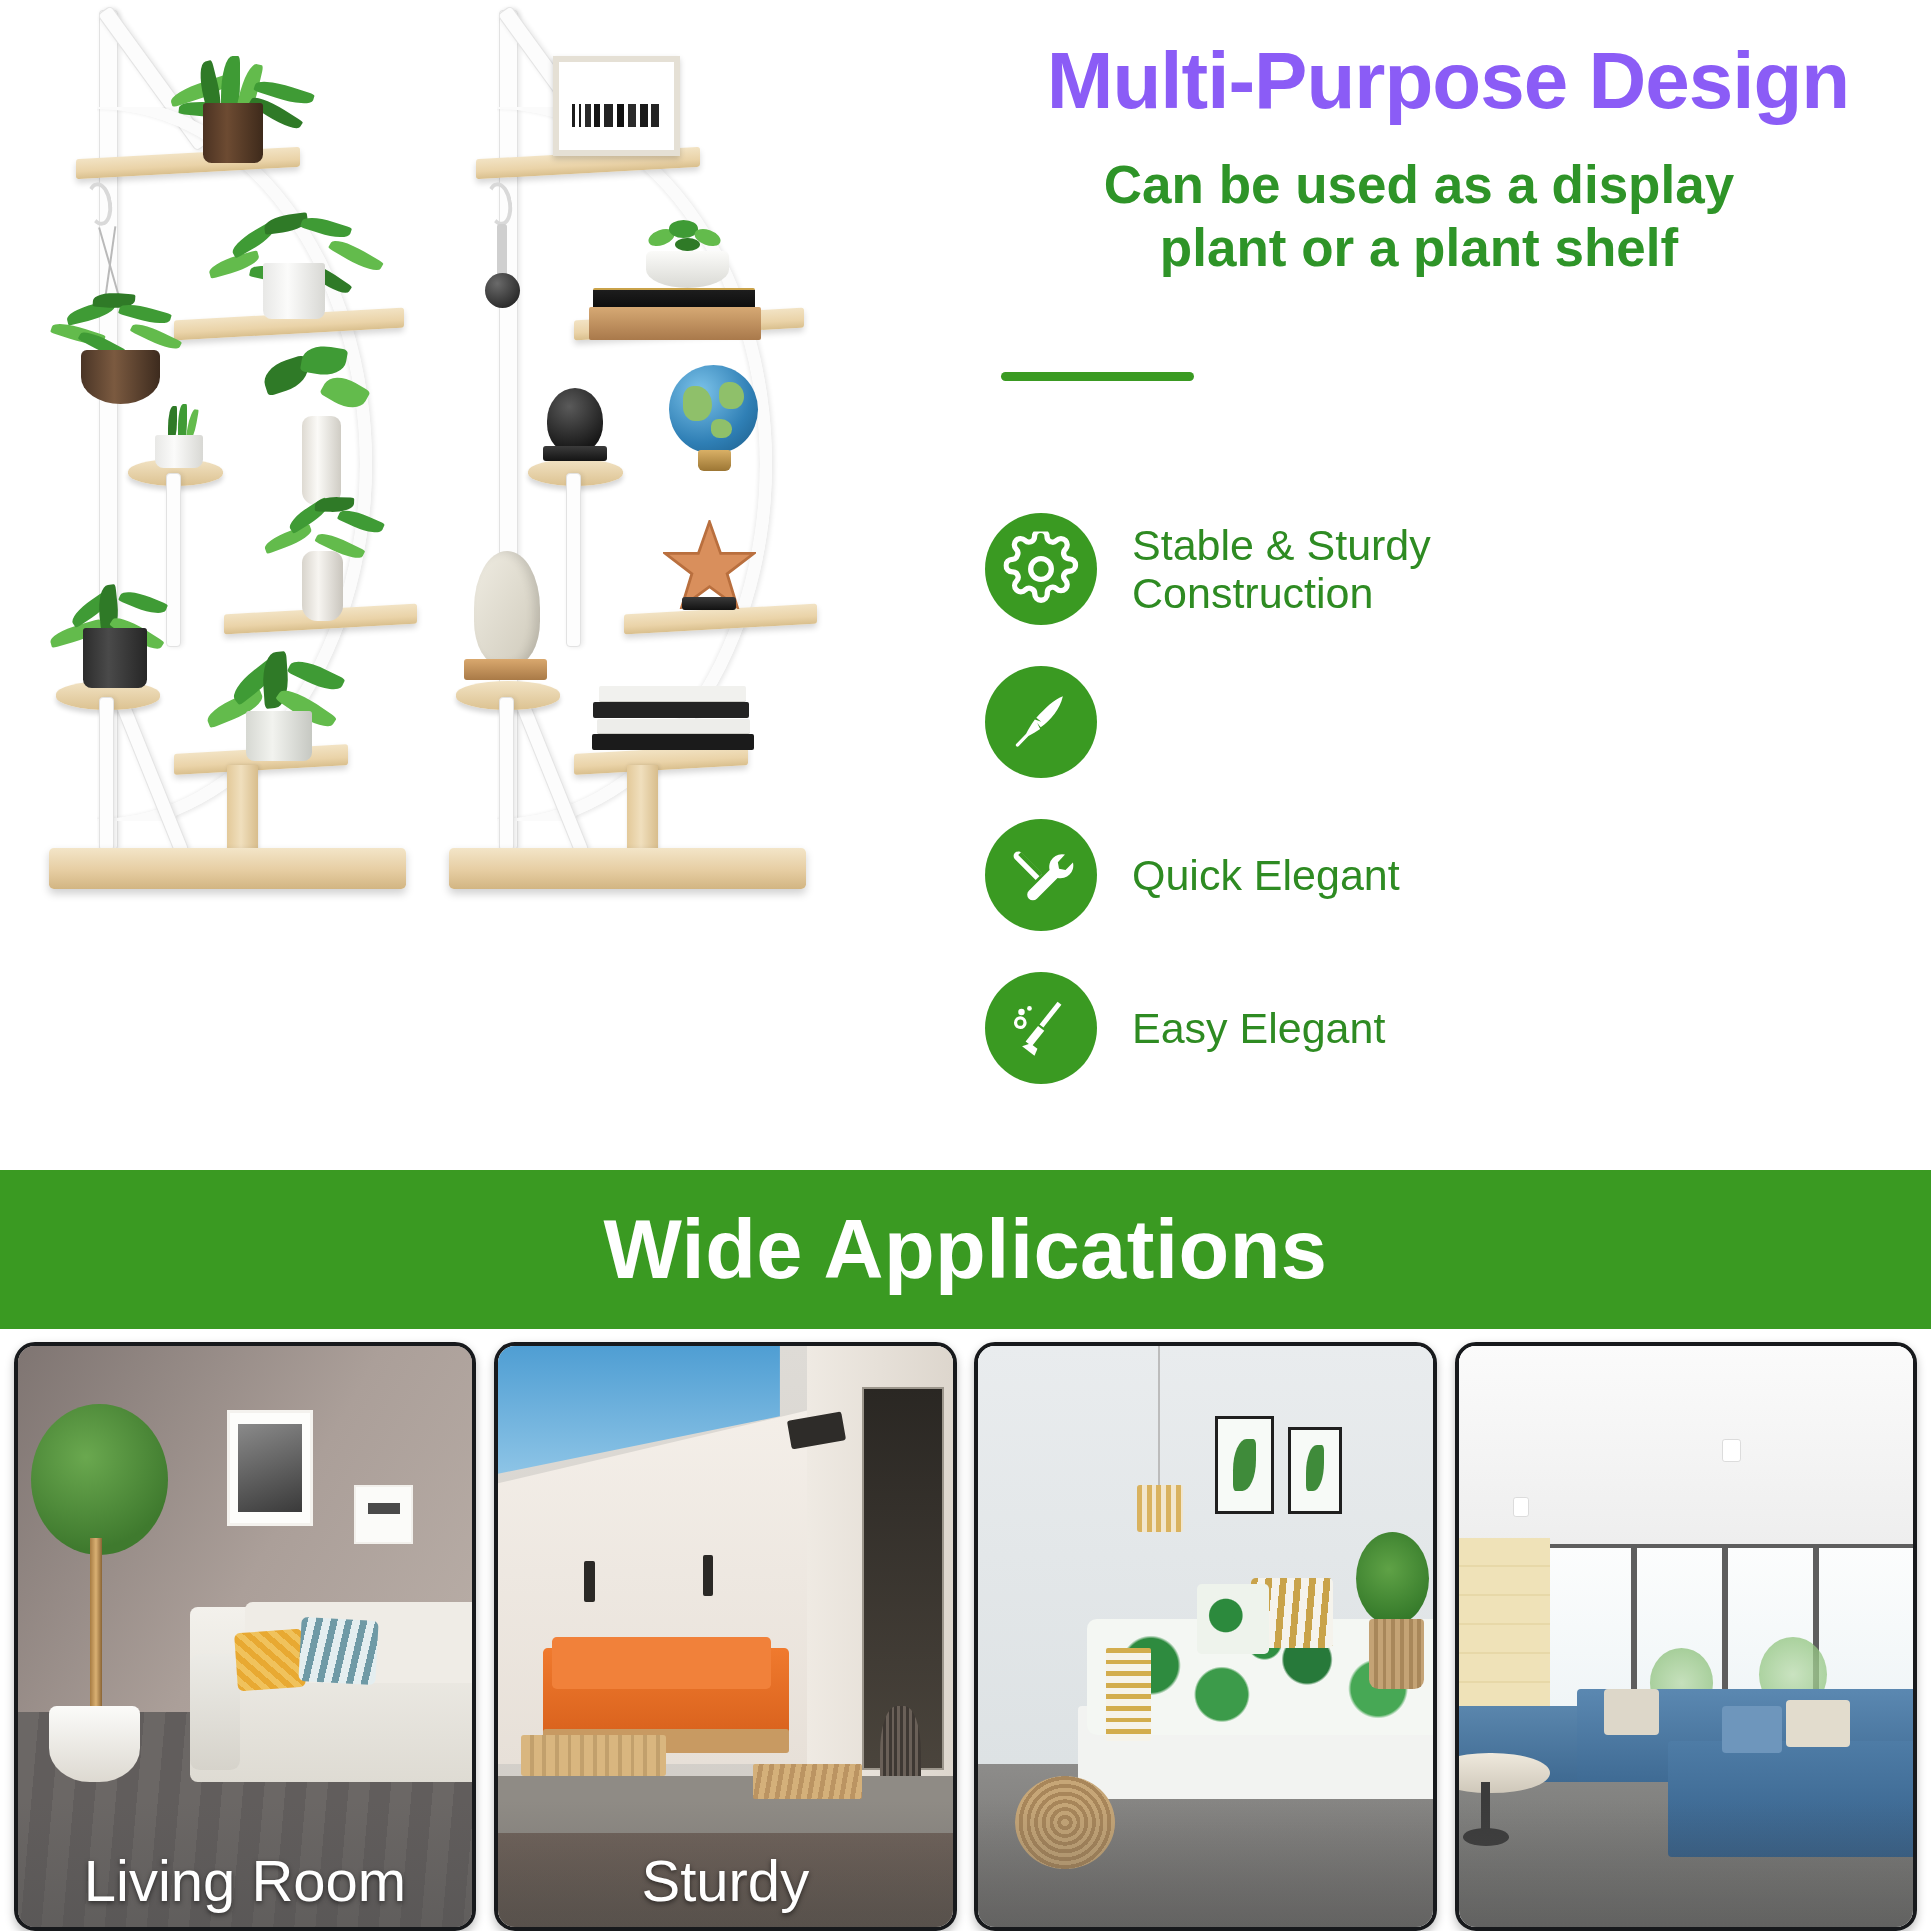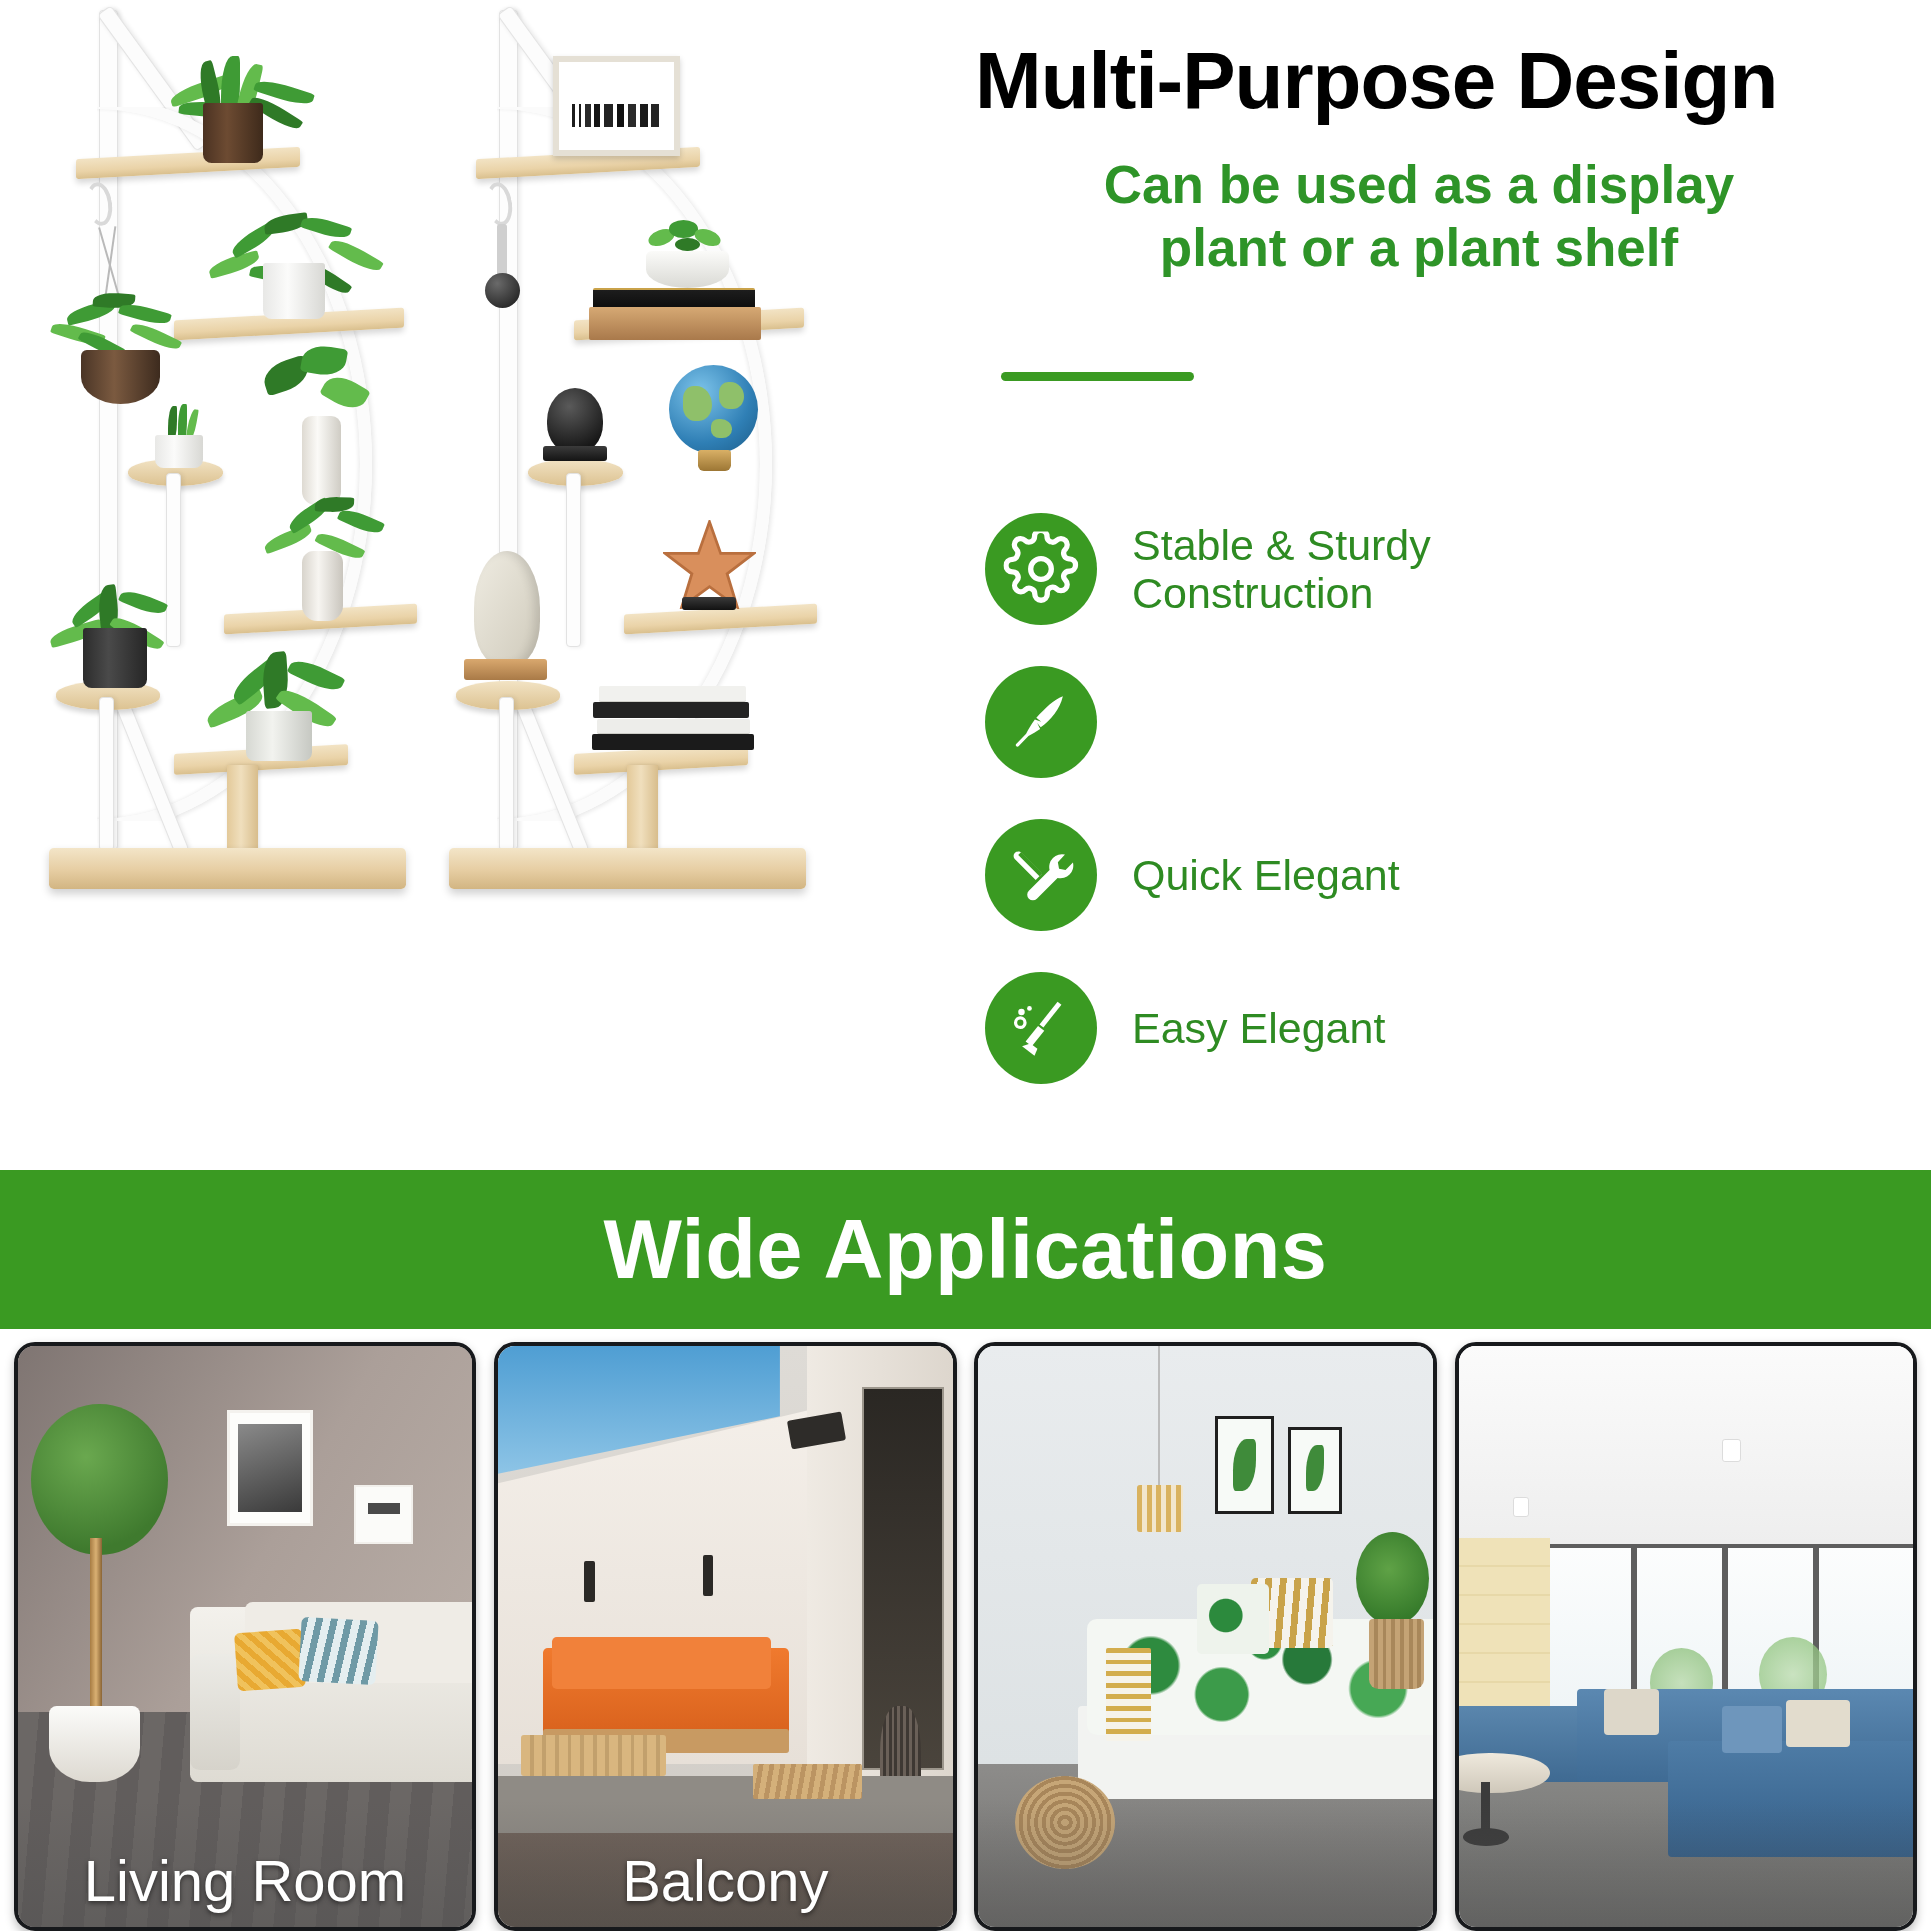--- a/index.html
+++ b/index.html
@@ -70,22 +70,22 @@
   .globe { position:absolute; border-radius:50%;
            background:radial-gradient(circle at 35% 30%,#7cc3ea,#2f7fb5 60%,#1b5a86); }
   .globe .land { position:absolute; background:#8fc06a; border-radius:40% 60% 50% 45%; }
   .starfish { position:absolute; }
   .pinecone { position:absolute; border-radius:50% 50% 46% 46%;
               background:radial-gradient(circle at 40% 28%,#5a5a5a,#171717 75%); }
   .statue-head { position:absolute; border-radius:52% 52% 40% 40%;
                  background:linear-gradient(120deg,#efece2,#cfcabb); box-shadow:inset -5.8px 0 9.7px rgba(0,0,0,.12); }
 
   
-  .headline { position:absolute; left:975px; top:41px; width:946px; 
-              color:#000000; font-size:80px; font-weight:bold; letter-spacing:-1px; line-height:1; }
+  .headline { position:absolute; left:975px; top:41px; width:946px; text-align:center;
+              color:#8b5cf6; font-size:80px; font-weight:bold; letter-spacing:-1px; line-height:1; }
   .subhead  { position:absolute; left:975px; top:154px; width:888px; text-align:center;
               color:#2e9428; font-size:53px; font-weight:bold; line-height:1.18; }
   .divider  { position:absolute; left:1001px; top:372px; width:193px; height:8.7px;
               background:#3a9a22; border-radius:5.8px; }
 
   .features { position:absolute; left:985px; top:507px; width:927px; }
   .feature-row { display:flex; align-items:center; height:124px; margin-bottom:29px; }
   .ficon { width:112px; height:112px; border-radius:50%; background:#3a9a22;
            flex:0 0 112px; position:relative; }
   .ficon svg { position:absolute; left:50%; top:50%; transform:translate(-50%,-50%); }
@@ -415,21 +415,21 @@
                   background:repeating-linear-gradient(90deg,#d9b67f 0 8.7px,#c2a06c 8.7px 12.6px);"></div>
       <div class="sbox" style="left:84%; top:62%; width:9%; height:20%; border-radius:40% 40% 14% 14%;
                   background:repeating-linear-gradient(90deg,#6a6058 0 2.9px,#3e3833 2.9px 5.8px);"></div>
 
       <div class="sbox" style="left:0; top:74%; right:0; bottom:0;
                   background:linear-gradient(180deg,#8f8b85 0%,#8f8b85 38%,#6f625a 38%,#5d5249 100%);"></div>
       <div class="sbox" style="left:56%; top:72%; width:24%; height:6%; border-radius:1.9px;
                   background:repeating-linear-gradient(100deg,#d4b07a 0 5.8px,#bb9462 5.8px 10.6px);"></div>
     </div>
     <div class="scrim"></div>
-    <div class="card-label">Balcony</div>
+    <div class="card-label">Sturdy</div>
   </div>
 
   <div class="card">
     <div class="scene" style="background:linear-gradient(180deg,#e7eaec,#dfe3e5);">
       <div class="sbox" style="left:0; top:0; right:0; height:72%; background:linear-gradient(180deg,#e9ecee,#dde2e4);"></div>
       <div class="sbox" style="left:0; top:72%; right:0; bottom:0; background:linear-gradient(180deg,#8d8c8a,#706f6d);"></div>
 
       <div class="sbox" style="left:39.5%; top:0; width:1.9px; height:24%; background:#bcbcbc;"></div>
       <div class="sbox" style="left:35%; top:24%; width:10%; height:8%; border-radius:2.9px;
                   background:repeating-linear-gradient(90deg,#d9b25f 0 4.8px,#f2e6cd 4.8px 9.7px);"></div>

